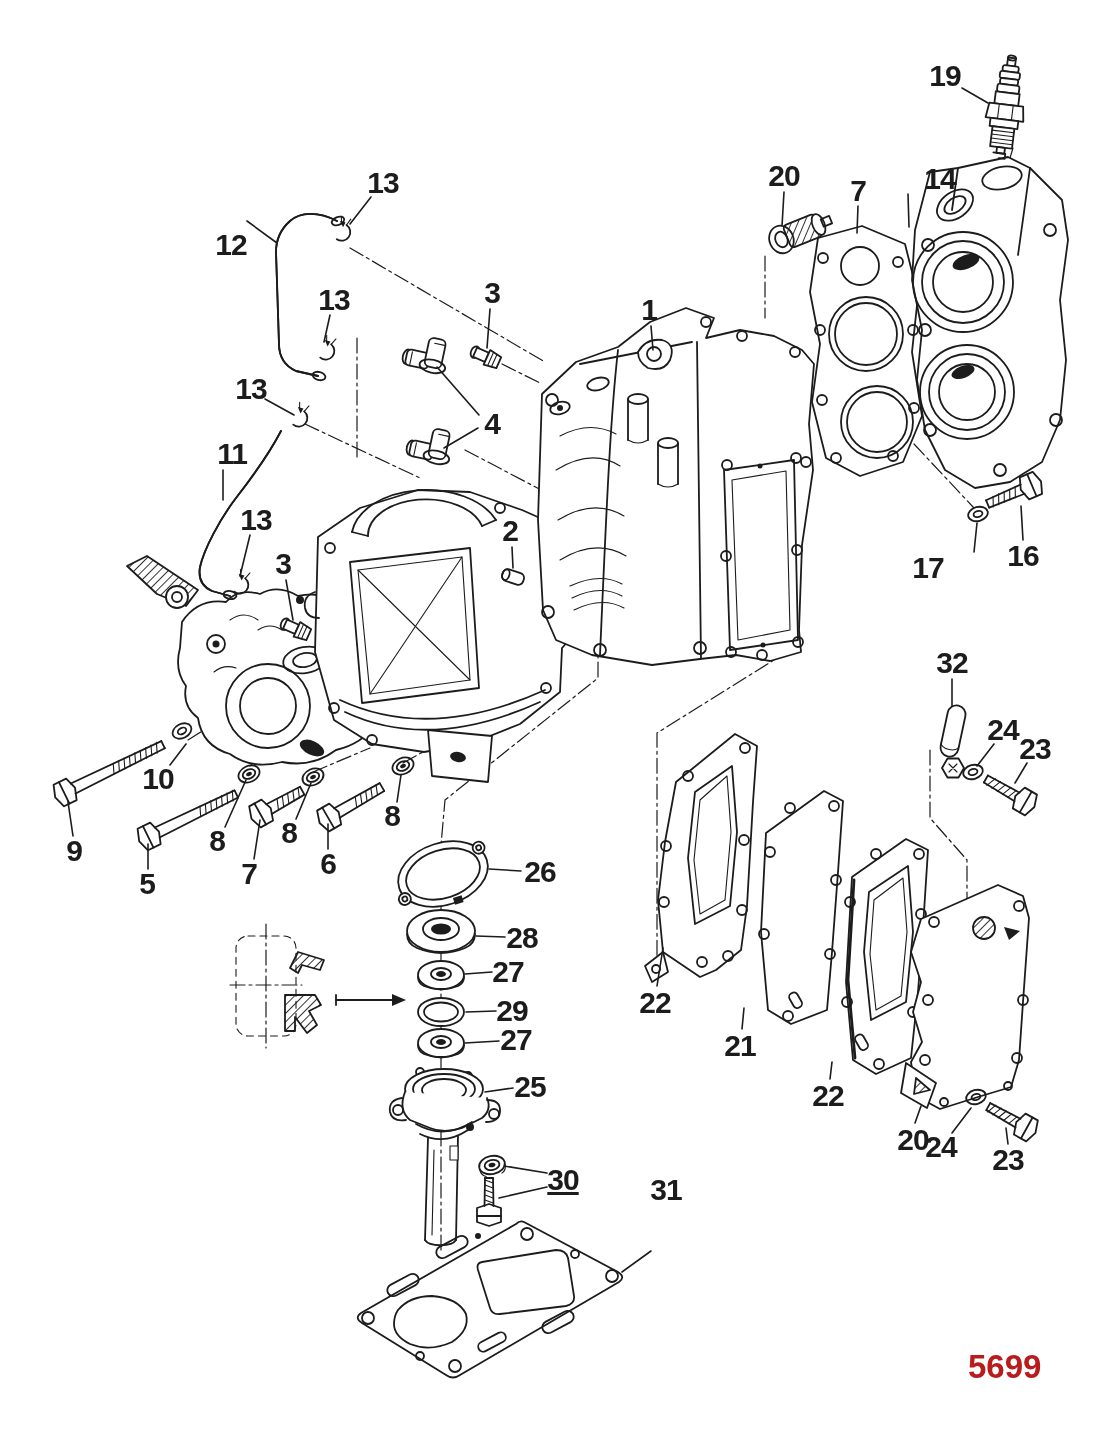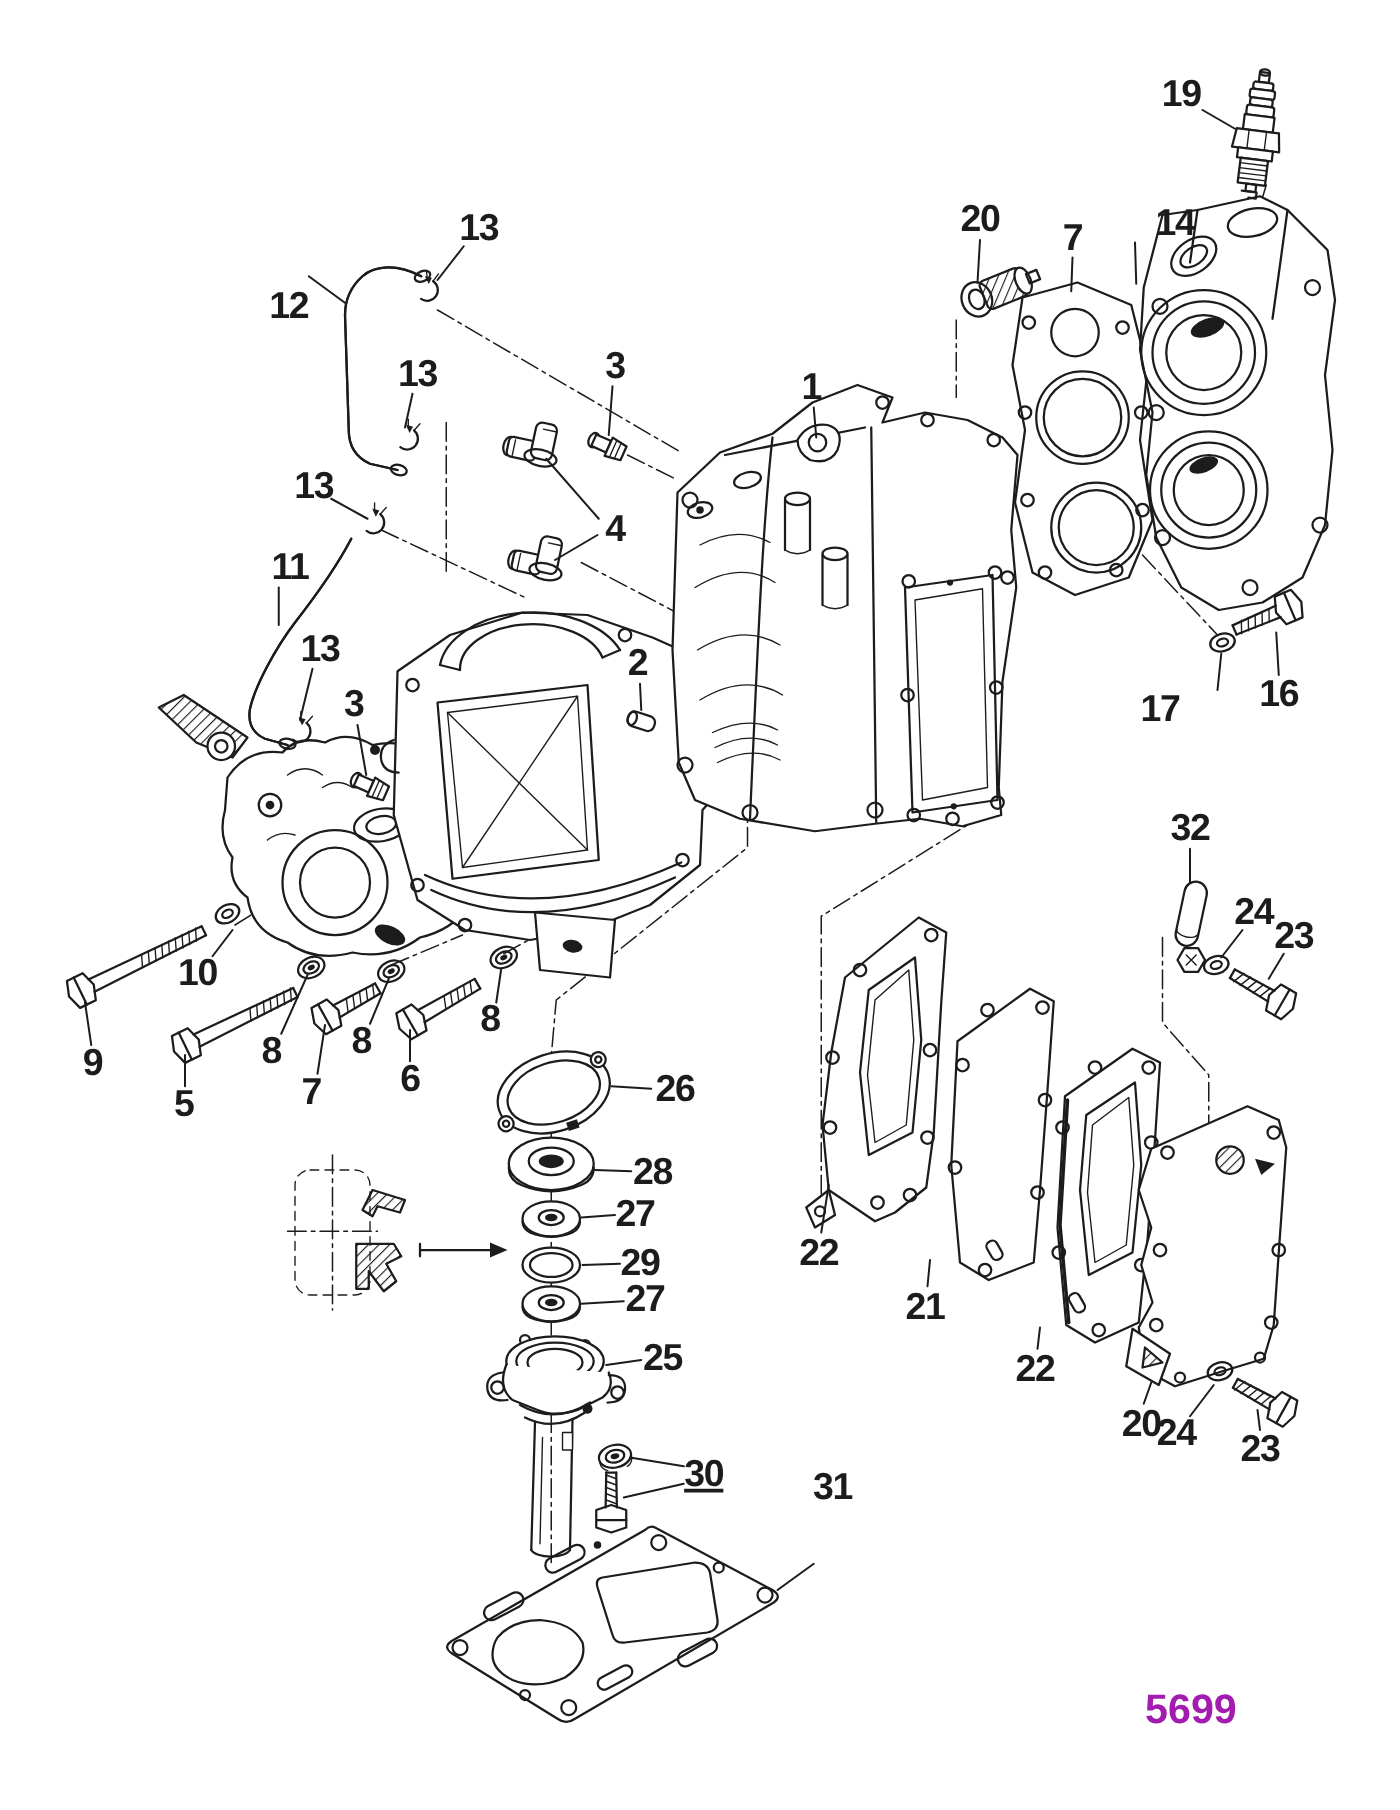--- a/index.html
+++ b/index.html
@@ -9,22 +9,22 @@
     fill:none;stroke:#1c1c1c;stroke-width:1.8;stroke-linejoin:round;stroke-linecap:round;}
   #art .f{fill:#ffffff;}
   #art .k{fill:#1c1c1c;stroke:none;}
   #art .thin{stroke-width:1.1;}
   #art .thick{stroke-width:2.8;}
   #art .dash{stroke-dasharray:15 4 3 4;stroke-width:1.2;}
   #art .hz{fill:url(#h4);}
   #leader-overlay line{stroke:#1c1c1c;stroke-width:1.6;stroke-linecap:round;}
   .callout{position:absolute;transform:translate(-50%,-50%);
     font:700 30px "Liberation Sans",sans-serif;color:#1c1c1c;letter-spacing:-1px;white-space:nowrap;text-align:center;}
-  #diagram-number{position:absolute;left:916px;top:1348px;
-    font:700 33px "Liberation Sans",sans-serif;color:#a21caf;}
+  #diagram-number{position:absolute;left:968px;top:1348px;
+    font:700 33px "Liberation Sans",sans-serif;color:#b91c1c;}
 </style>
 </head>
 <body>
 
 <div class="canvas">
 
 <svg id="art" width="1120" height="1448" viewBox="0 0 1120 1448">
   <defs>
     <pattern id="h4" width="6" height="6" patternUnits="userSpaceOnUse" patternTransform="rotate(45)">
       <line x1="0" y1="0" x2="0" y2="6" stroke="#1c1c1c" stroke-width="2"></line>

